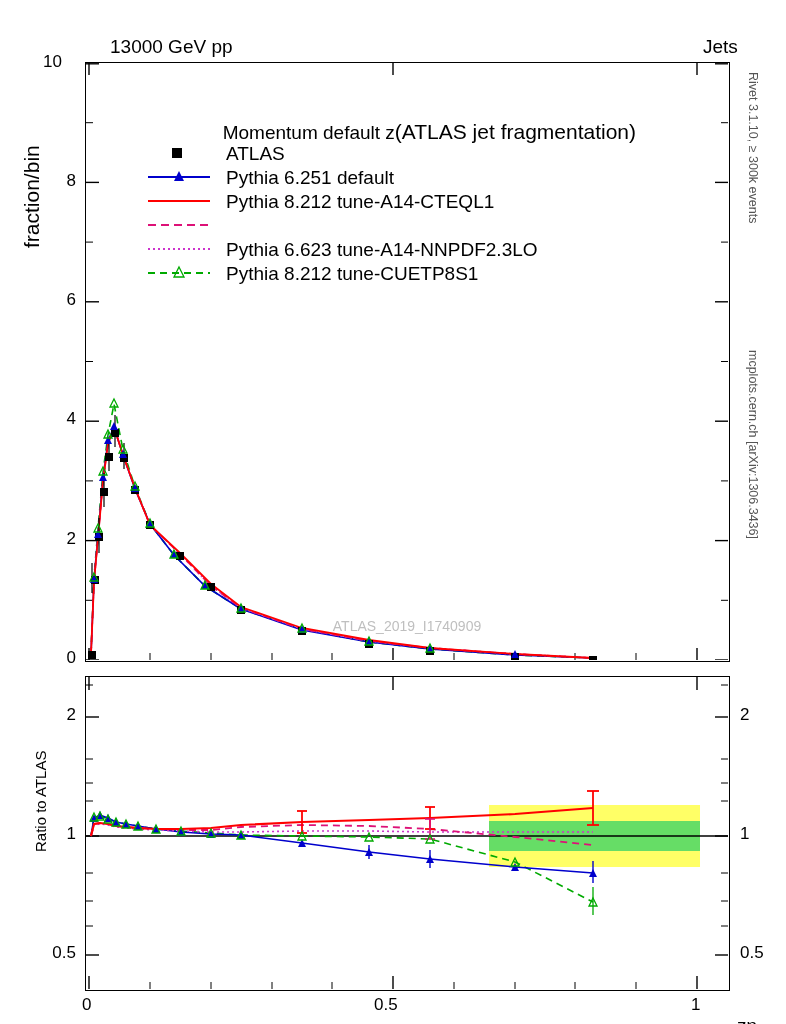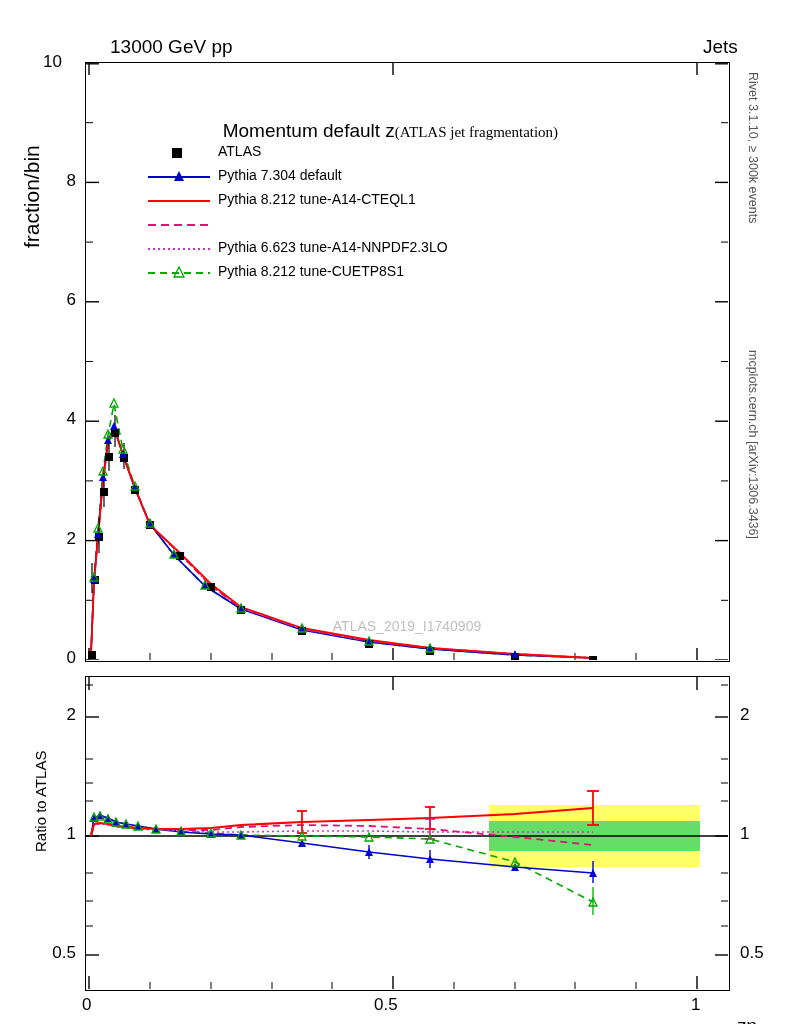--- a/index.html
+++ b/index.html
@@ -13,21 +13,21 @@
   .hdr{font-size:19px;}
 
   
   #mainpanel{left:85px;top:30px;width:645px;height:600px;border:1.6px solid #000;box-sizing:border-box;background:#fff;}
   #ratiopanel{left:85px;top:644px;width:645px;height:315px;border:1.6px solid #000;box-sizing:border-box;background:#fff;}
   .ticklabel{font-size:17px;}
 
   
   #legend{left:150px;top:105px;width:400px;}
   .legrow{height:24px;position:relative;}
-  .legtext{position:absolute;left:72px;top:2px;font-size:14px;white-space:nowrap;}
+  .legtext{position:absolute;left:80px;top:2px;font-size:19px;white-space:nowrap;}
   .legmark{position:absolute;left:0px;top:0px;width:66px;height:24px;}
   .watermark{font-size:14px;fill:#bfbfbf;}
 </style>
 </head>
 <body>
 
 <div id="root">
 
   <div class="abs hdr txt" style="left:110px;top:4px;">13000 GeV pp</div>
   <div class="abs hdr txt" style="left:703px;top:4px;">Jets</div>
@@ -162,36 +162,36 @@
         <polygon points="155,541 159,549 151,549"></polygon>
         <polygon points="216,561 220,569 212,569"></polygon>
         <polygon points="283,574 287,582 279,582"></polygon>
         <polygon points="344,581 348,589 340,589"></polygon>
       </g>
 
       <text class="watermark" x="321" y="568" text-anchor="middle">ATLAS_2019_I1740909</text>
     </svg>
 
     <div class="abs txt" style="left:105px;top:35px;font-size:19px;">
-      <span>Momentum default z</span><span style="font-size:15px;font-family:Liberation Serif, serif;">(ATLAS jet fragmentation)</span>
+      <span>Momentum default z</span><span style="font-size:21px;">(ATLAS jet fragmentation)</span>
     </div>
 
     <div class="abs" id="legend" style="left:60px;top:78px;">
       <div class="legrow">
         <svg class="legmark" viewBox="0 0 66 24">
           <rect x="26" y="7" width="10" height="10" fill="#000"></rect>
         </svg>
         <div class="legtext">ATLAS</div>
       </div>
       <div class="legrow">
         <svg class="legmark" viewBox="0 0 66 24">
           <line x1="2" y1="12" x2="64" y2="12" stroke="#0000cc" stroke-width="1.8"></line>
           <polygon points="33,6 38,16 28,16" fill="#0000cc"></polygon>
         </svg>
-        <div class="legtext">Pythia 7.304 default</div>
+        <div class="legtext">Pythia 6.251 default</div>
       </div>
       <div class="legrow">
         <svg class="legmark" viewBox="0 0 66 24">
           <line x1="2" y1="12" x2="64" y2="12" stroke="#ff0000" stroke-width="2"></line>
         </svg>
         <div class="legtext">Pythia 8.212 tune-A14-CTEQL1</div>
       </div>
       <div class="legrow">
         <svg class="legmark" viewBox="0 0 66 24">
           <line x1="2" y1="12" x2="64" y2="12" stroke="#dd1177" stroke-width="2" stroke-dasharray="8,5"></line>

